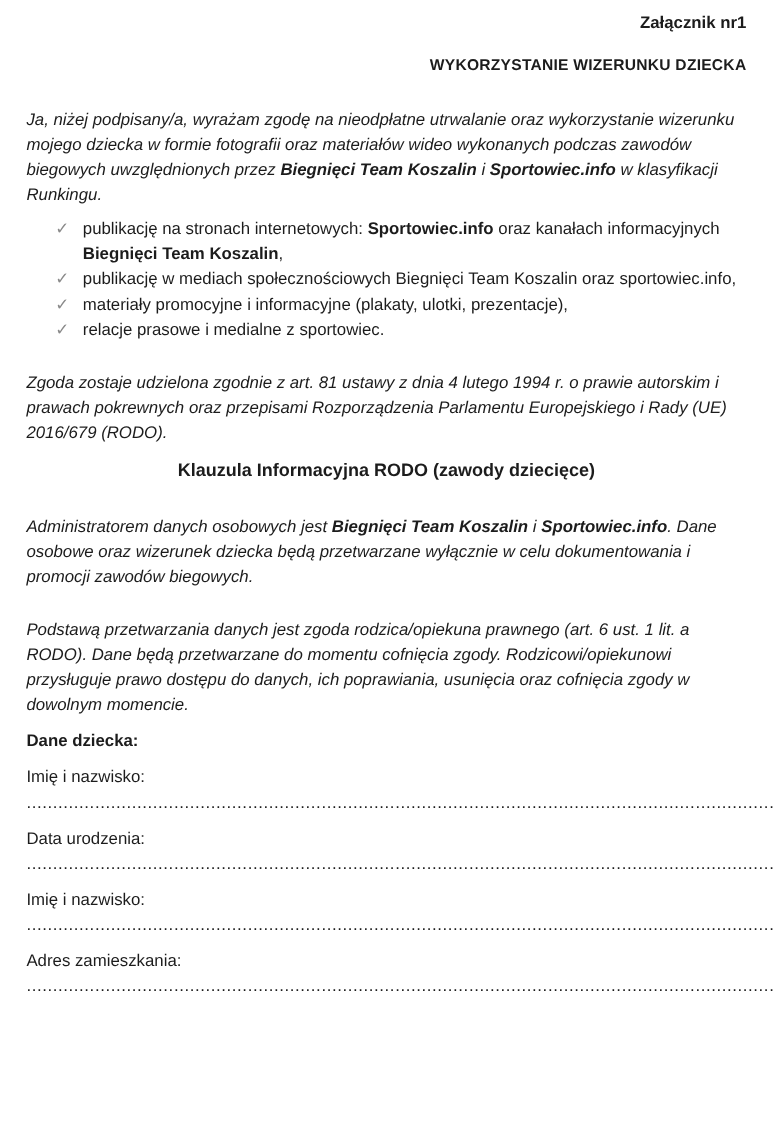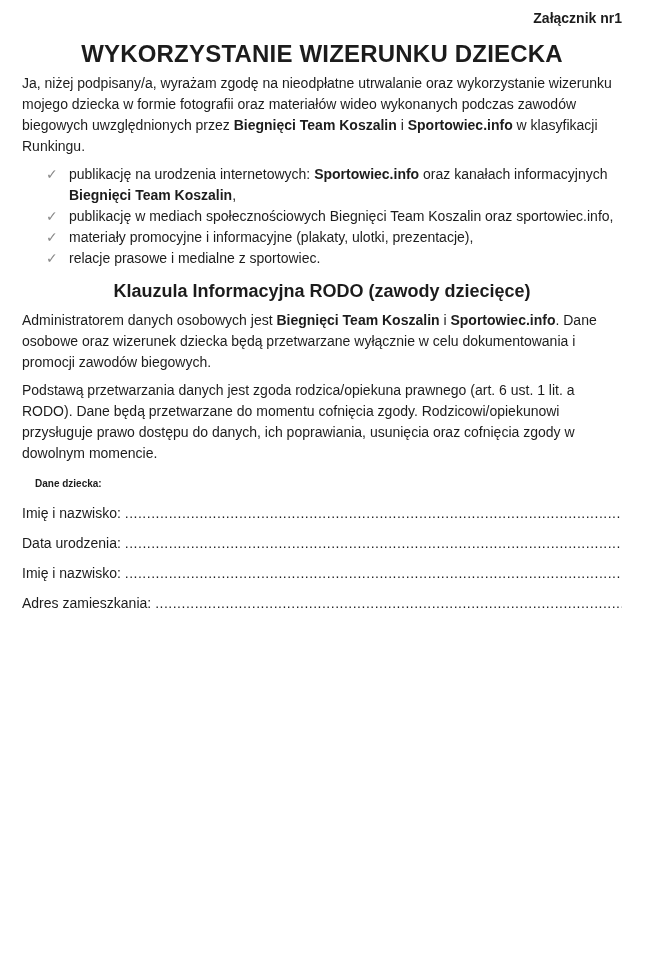--- a/index.html
+++ b/index.html
@@ -23,37 +23,38 @@
     background: #ffffff;
   }
   .attachment {
     text-align: right;
     font-weight: 700;
     font-size: 14px;
     line-height: 21px;
   }
   .title {
     margin: 12px 0 0 0;
-    text-align: center;
-    font-size: 24px;
+    text-align: right;
+    font-size: 13px;
     font-weight: 700;
     line-height: 25px;
     letter-spacing: 0.2px;
   }
   .subtitle {
     margin: 10px 0 0 0;
     text-align: center;
-    font-size: 18px;
+    font-size: 15px;
     font-weight: 700;
     line-height: 24px;
   }
   p.para {
-    margin: 7px 0 0 0;
+    margin: 23px 0 0 0;
     font-size: 14px;
     line-height: 21px;
+    font-style: italic;
   }
   .b { font-weight: 700; }
   .spell {
     text-decoration-line: underline;
     text-decoration-style: wavy;
     text-decoration-color: #d93025;
     text-decoration-thickness: 1px;
     text-underline-offset: 3px;
   }
   ul.bullets {
@@ -69,31 +70,32 @@
   }
   .check {
     flex: 0 0 23px;
     width: 23px;
     color: #8a8a8a;
     font-size: 14px;
     line-height: 21px;
   }
   .btext { flex: 1; }
   .sec-label {
-    margin: 9px 0 0 13px;
-    font-size: 10px;
+    margin: 9px 0 0 0;
+    font-size: 14px;
     line-height: 21px;
     font-weight: 700;
   }
   .field-row {
     display: flex;
     align-items: baseline;
     margin: 9px 0 0 0;
     font-size: 14px;
     line-height: 21px;
+    flex-direction: column;
   }
   .field-label {
     white-space: nowrap;
     padding-right: 4px;
   }
   .dots {
     flex: 1;
     overflow: hidden;
     white-space: nowrap;
     color: #1c1c1c;
@@ -108,38 +110,39 @@
   <div class="attachment">Załącznik nr1</div>
 
   <h1 class="title">WYKORZYSTANIE WIZERUNKU DZIECKA</h1>
 
   <p class="para"><span>Ja, niżej podpisany/a, wyrażam zgodę na nieodpłatne utrwalanie oraz wykorzystanie wizerunku mojego dziecka w formie fotografii oraz materiałów wideo wykonanych podczas zawodów biegowych uwzględnionych przez </span><span class="b">Biegnięci Team Koszalin</span><span> i </span><span class="b">Sportowiec.info</span><span> w klasyfikacji Runkingu.</span></p>
 
 
   <ul class="bullets">
     <li>
       <span class="check">✓</span>
-      <span class="btext"><span>publikację na urodzenia internetowych: </span><span class="b">Sportowiec.info</span><span> oraz kanałach informacyjnych </span><span class="b">Biegnięci Team Koszalin</span><span>,</span></span>
+      <span class="btext"><span>publikację na stronach internetowych: </span><span class="b">Sportowiec.info</span><span> oraz kanałach informacyjnych </span><span class="b">Biegnięci Team Koszalin</span><span>,</span></span>
     </li>
     <li>
       <span class="check">✓</span>
       <span class="btext"><span>publikację w mediach społecznościowych Biegnięci Team Koszalin oraz sportowiec.info,</span></span>
     </li>
     <li>
       <span class="check">✓</span>
       <span class="btext"><span>materiały promocyjne i informacyjne (plakaty, ulotki, prezentacje),</span></span>
     </li>
     <li>
       <span class="check">✓</span>
       <span class="btext"><span>relacje prasowe i medialne z sportowiec.</span></span>
     </li>
   </ul>
 
 
 
+  <p class="para">Zgoda zostaje udzielona zgodnie z art. 81 ustawy z dnia 4 lutego 1994 r. o prawie autorskim i prawach pokrewnych oraz przepisami Rozporządzenia Parlamentu Europejskiego i Rady (UE) 2016/679 (RODO).</p>
 
   <h2 class="subtitle">Klauzula Informacyjna RODO (zawody dziecięce)</h2>
 
   <p class="para"><span>Administratorem danych osobowych jest </span><span class="b">Biegnięci Team Koszalin</span><span> i </span><span class="b">Sportowiec.info</span><span>. Dane osobowe oraz wizerunek dziecka będą przetwarzane wyłącznie w celu dokumentowania i promocji zawodów biegowych.</span></p>
 
   <p class="para">Podstawą przetwarzania danych jest zgoda rodzica/opiekuna prawnego (art. 6 ust. 1 lit. a RODO). Dane będą przetwarzane do momentu cofnięcia zgody. Rodzicowi/opiekunowi przysługuje prawo dostępu do danych, ich poprawiania, usunięcia oraz cofnięcia zgody w dowolnym momencie.</p>
 
 
   <p class="sec-label">Dane dziecka:</p>
 

